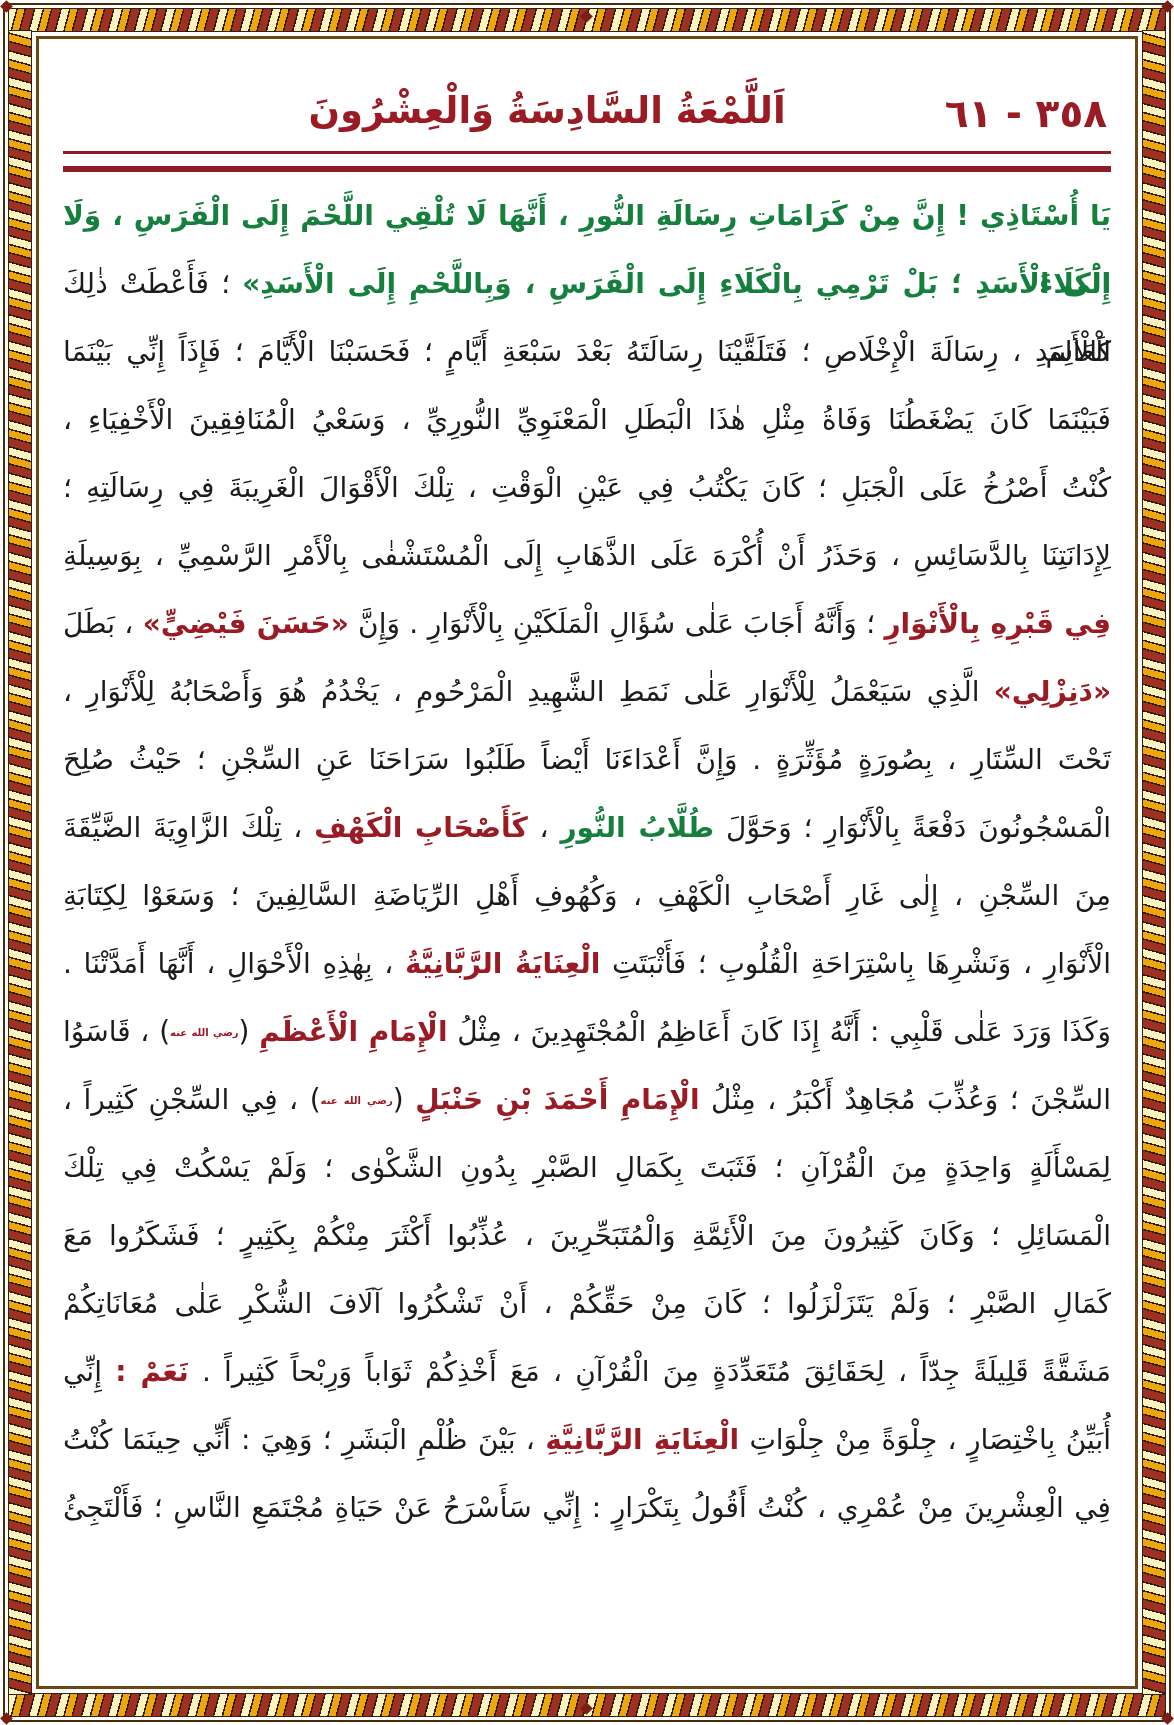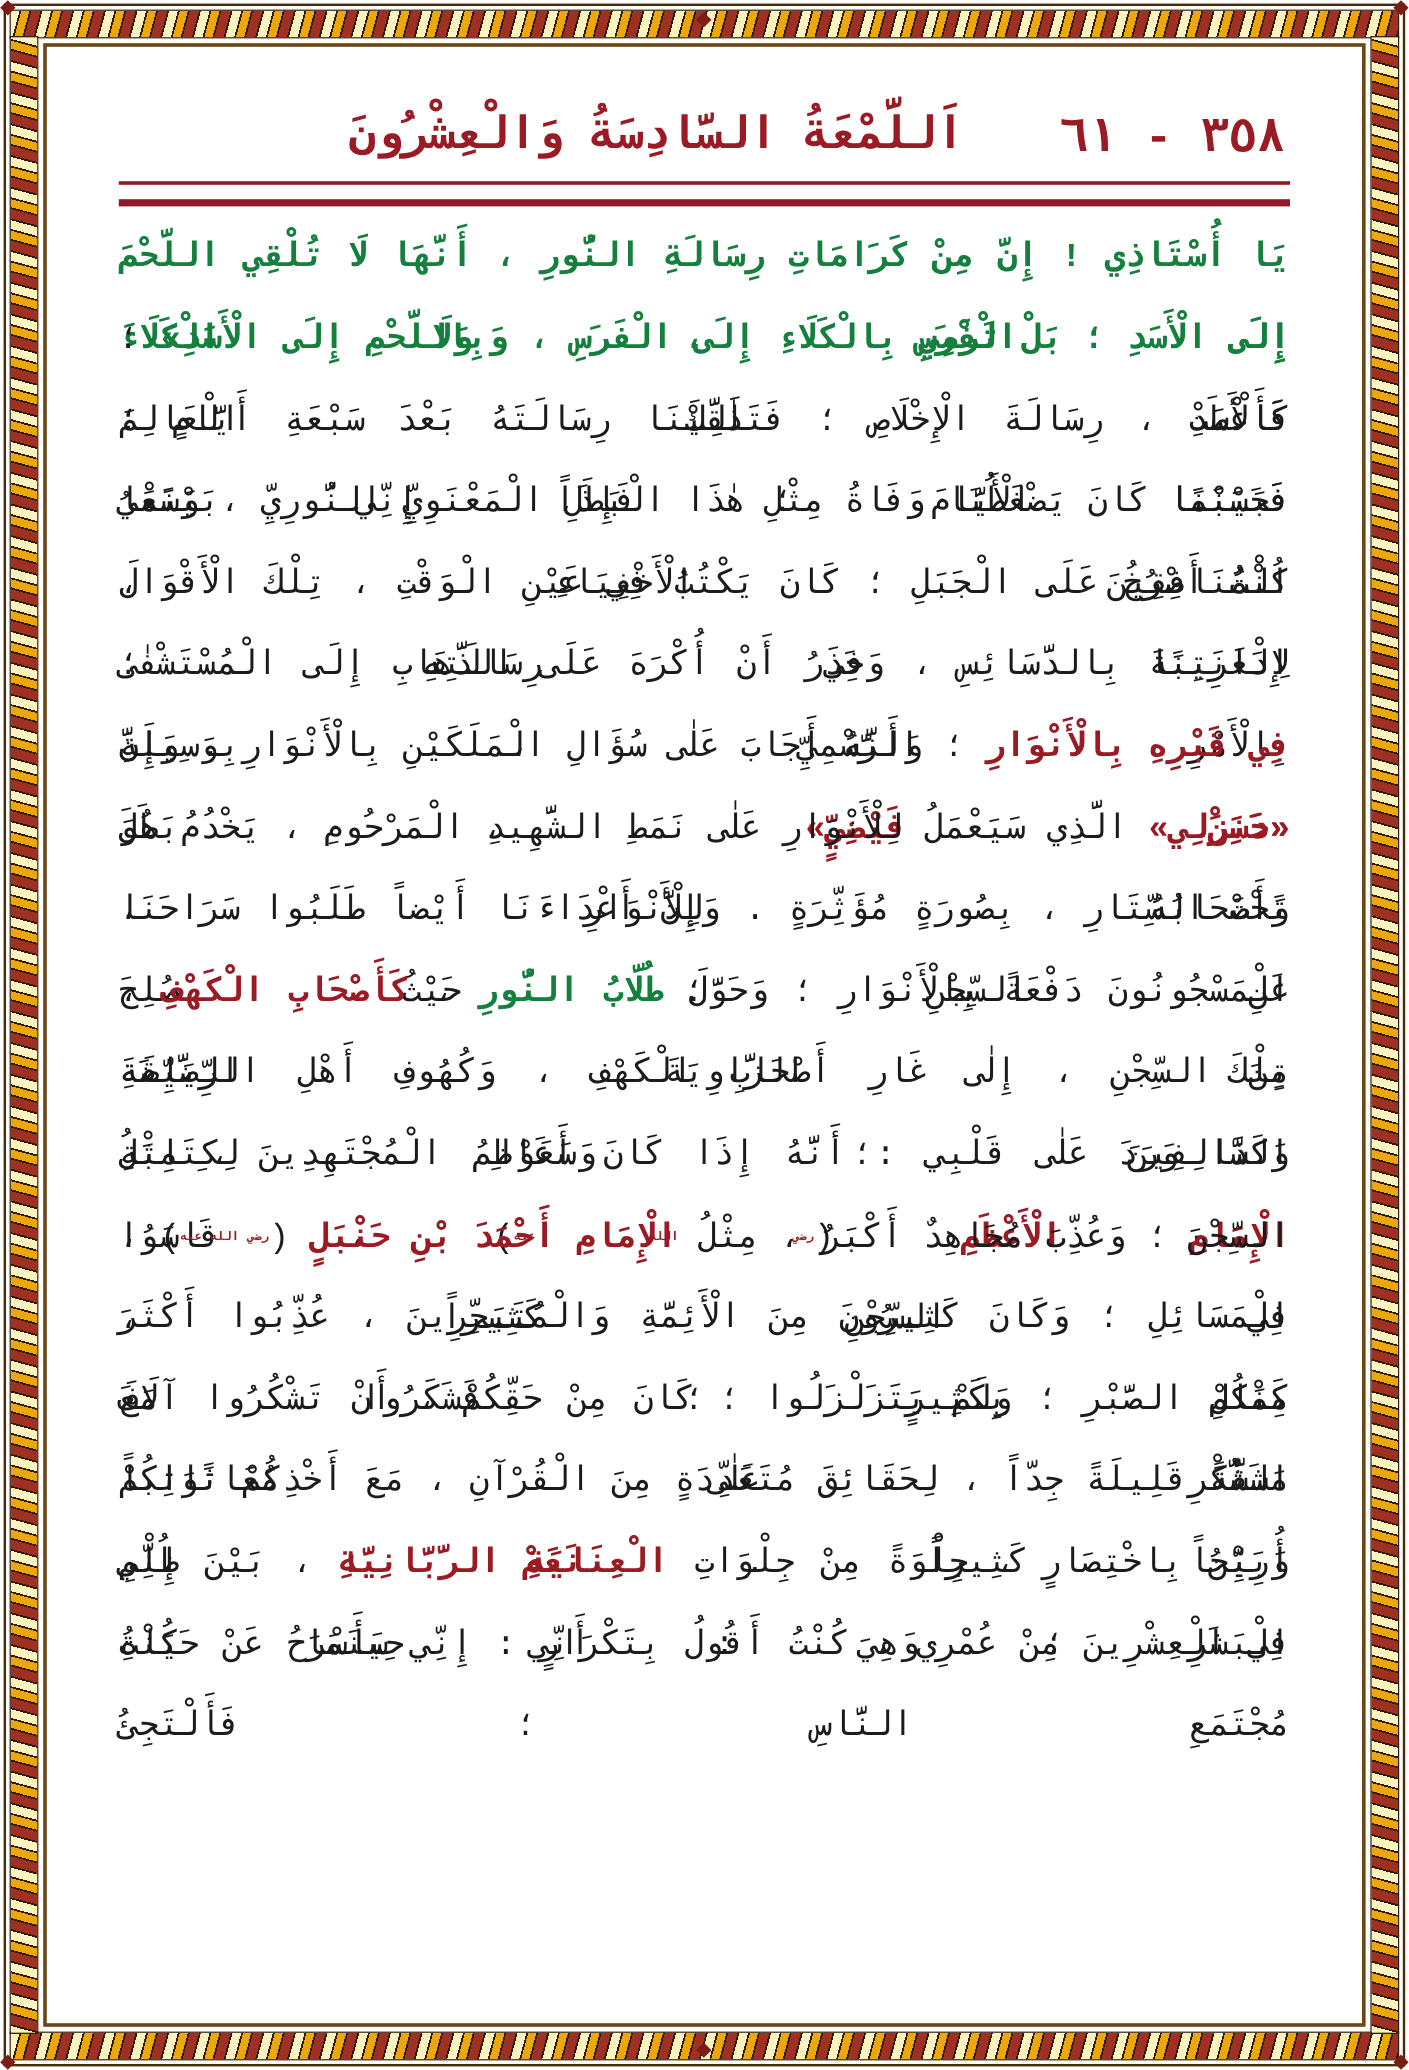--- a/index.html
+++ b/index.html
@@ -25,21 +25,21 @@
       #fdf3bf 0 7px,#2f1c05 7px 8.5px,
       #eda70a 8.5px 15px,#2f1c05 15px 16.5px,
       #a03021 16.5px 24px,#2f1c05 24px 25.5px);}
   .band-left{left:8px;} .band-right{right:8px;}
   .innerframe{position:absolute;inset:36px;border:3px solid #6b4714;pointer-events:none;}
   .corner-gem{position:absolute;width:9px;height:9px;background:#7a1e14;transform:rotate(45deg);}
   .gem-tl{top:2px;left:2px;} .gem-tr{top:2px;right:2px;}
   .gem-bl{bottom:2px;left:2px;} .gem-br{bottom:2px;right:2px;}
   .gem-tc{top:12px;left:50%;margin-left:-5px;} .gem-bc{bottom:12px;left:50%;margin-left:-5px;}
   
-  .content{position:absolute;inset:39px;padding:0 60px;font-family:Liberation Mono, monospace;}
+  .content{position:absolute;inset:39px;padding:0 24px;}
   .hdr{position:relative;height:98px;}
   .page-title{
     position:absolute;left:50%;top:50px;transform:translateX(calc(-50% - 40px));
     font-size:37px;font-weight:800;color:#9a1b23;white-space:nowrap;margin:0;
   }
   .page-number{
     position:absolute;right:4px;top:52px;
     font-size:39px;font-weight:800;color:#9a1b23;white-space:nowrap;
   }
   .double-rule{
@@ -85,22 +85,24 @@
         <div class="line"><span class="seg-r">إِلَى الْأَسَدِ ؛ بَلْ تَرْمِي بِالْكَلَاءِ إِلَى الْفَرَسِ ، وَبِاللَّحْمِ إِلَى الْأَسَدِ»</span><span class="seg-k"> ؛ فَأَعْطَتْ ذٰلِكَ الْعَالِمَ</span></div>
         <div class="line"><span class="seg-k">كَالْأَسَدِ ، رِسَالَةَ الْإِخْلَاصِ ؛ فَتَلَقَّيْنَا رِسَالَتَهُ بَعْدَ سَبْعَةِ أَيَّامٍ ؛ فَحَسَبْنَا الْأَيَّامَ ؛ فَإِذَاً إِنِّي بَيْنَمَا</span></div>
         <div class="line"><span class="seg-k">فَبَيْنَمَا كَانَ يَضْغَطُنَا وَفَاةُ مِثْلِ هٰذَا الْبَطَلِ الْمَعْنَوِيِّ النُّورِيِّ ، وَسَعْيُ الْمُنَافِقِينَ الْأَخْفِيَاءِ ،</span></div>
         <div class="line"><span class="seg-k">كُنْتُ أَصْرُخُ عَلَى الْجَبَلِ ؛ كَانَ يَكْتُبُ فِي عَيْنِ الْوَقْتِ ، تِلْكَ الْأَقْوَالَ الْغَرِيبَةَ فِي رِسَالَتِهِ ؛</span></div>
         <div class="line"><span class="seg-k">لِإِدَانَتِنَا بِالدَّسَائِسِ ، وَحَذَرُ أَنْ أُكْرَهَ عَلَى الذَّهَابِ إِلَى الْمُسْتَشْفٰى بِالْأَمْرِ الرَّسْمِيِّ ، بِوَسِيلَةِ</span></div>
         <div class="line"><span class="seg-rb">فِي قَبْرِهِ بِالْأَنْوَارِ</span><span class="seg-k"> ؛ وَأَنَّهُ أَجَابَ عَلٰى سُؤَالِ الْمَلَكَيْنِ بِالْأَنْوَارِ . وَإِنَّ </span><span class="seg-rb">«حَسَنَ فَيْضِيٍّ»</span><span class="seg-k"> ، بَطَلَ</span></div>
         <div class="line"><span class="seg-rb">«دَنِزْلِي»</span><span class="seg-k"> الَّذِي سَيَعْمَلُ لِلْأَنْوَارِ عَلٰى نَمَطِ الشَّهِيدِ الْمَرْحُومِ ، يَخْدُمُ هُوَ وَأَصْحَابُهُ لِلْأَنْوَارِ ،</span></div>
         <div class="line"><span class="seg-k">تَحْتَ السِّتَارِ ، بِصُورَةٍ مُؤَثِّرَةٍ . وَإِنَّ أَعْدَاءَنَا أَيْضاً طَلَبُوا سَرَاحَنَا عَنِ السِّجْنِ ؛ حَيْثُ صُلِحَ</span></div>
         <div class="line"><span class="seg-k">الْمَسْجُونُونَ دَفْعَةً بِالْأَنْوَارِ ؛ وَحَوَّلَ </span><span class="seg-r">طُلَّابُ النُّورِ</span><span class="seg-k"> ، </span><span class="seg-rb">كَأَصْحَابِ الْكَهْفِ</span><span class="seg-k"> ، تِلْكَ الزَّاوِيَةَ الضَّيِّقَةَ</span></div>
         <div class="line"><span class="seg-k">مِنَ السِّجْنِ ، إِلٰى غَارِ أَصْحَابِ الْكَهْفِ ، وَكُهُوفِ أَهْلِ الرِّيَاضَةِ السَّالِفِينَ ؛ وَسَعَوْا لِكِتَابَةِ</span></div>
+        <div class="line"><span class="seg-k">الْأَنْوَارِ ، وَنَشْرِهَا بِاسْتِرَاحَةِ الْقُلُوبِ ؛ فَأَثْبَتَتِ </span><span class="seg-rb">الْعِنَايَةُ الرَّبَّانِيَّةُ</span><span class="seg-k"> ، بِهٰذِهِ الْأَحْوَالِ ، أَنَّهَا أَمَدَّتْنَا .</span></div>
         <div class="line"><span class="seg-k">وَكَذَا وَرَدَ عَلٰى قَلْبِي : أَنَّهُ إِذَا كَانَ أَعَاظِمُ الْمُجْتَهِدِينَ ، مِثْلُ </span><span class="seg-rb">الْإِمَامِ الْأَعْظَمِ</span><span class="seg-k"> (</span><span class="rh">رضي الله عنه</span><span class="seg-k">) ، قَاسَوُا</span></div>
         <div class="line"><span class="seg-k">السِّجْنَ ؛ وَعُذِّبَ مُجَاهِدٌ أَكْبَرُ ، مِثْلُ </span><span class="seg-rb">الْإِمَامِ أَحْمَدَ بْنِ حَنْبَلٍ</span><span class="seg-k"> (</span><span class="rh">رضي الله عنه</span><span class="seg-k">) ، فِي السِّجْنِ كَثِيراً ،</span></div>
+        <div class="line"><span class="seg-k">لِمَسْأَلَةٍ وَاحِدَةٍ مِنَ الْقُرْآنِ ؛ فَثَبَتَ بِكَمَالِ الصَّبْرِ بِدُونِ الشَّكْوٰى ؛ وَلَمْ يَسْكُتْ فِي تِلْكَ</span></div>
         <div class="line"><span class="seg-k">الْمَسَائِلِ ؛ وَكَانَ كَثِيرُونَ مِنَ الْأَئِمَّةِ وَالْمُتَبَحِّرِينَ ، عُذِّبُوا أَكْثَرَ مِنْكُمْ بِكَثِيرٍ ؛ فَشَكَرُوا مَعَ</span></div>
         <div class="line"><span class="seg-k">كَمَالِ الصَّبْرِ ؛ وَلَمْ يَتَزَلْزَلُوا ؛ كَانَ مِنْ حَقِّكُمْ ، أَنْ تَشْكُرُوا آلَافَ الشُّكْرِ عَلٰى مُعَانَاتِكُمْ</span></div>
         <div class="line"><span class="seg-k">مَشَقَّةً قَلِيلَةً جِدّاً ، لِحَقَائِقَ مُتَعَدِّدَةٍ مِنَ الْقُرْآنِ ، مَعَ أَخْذِكُمْ ثَوَاباً وَرِبْحاً كَثِيراً . </span><span class="seg-rb">نَعَمْ :</span><span class="seg-k"> إِنِّي</span></div>
         <div class="line"><span class="seg-k">أُبَيِّنُ بِاخْتِصَارٍ ، جِلْوَةً مِنْ جِلْوَاتِ </span><span class="seg-rb">الْعِنَايَةِ الرَّبَّانِيَّةِ</span><span class="seg-k"> ، بَيْنَ ظُلْمِ الْبَشَرِ ؛ وَهِيَ : أَنِّي حِينَمَا كُنْتُ</span></div>
         <div class="line"><span class="seg-k">فِي الْعِشْرِينَ مِنْ عُمْرِي ، كُنْتُ أَقُولُ بِتَكْرَارٍ : إِنِّي سَأَسْرَحُ عَنْ حَيَاةِ مُجْتَمَعِ النَّاسِ ؛ فَأَلْتَجِئُ</span></div>
       </div>
   </div>
 
 </div>
 

